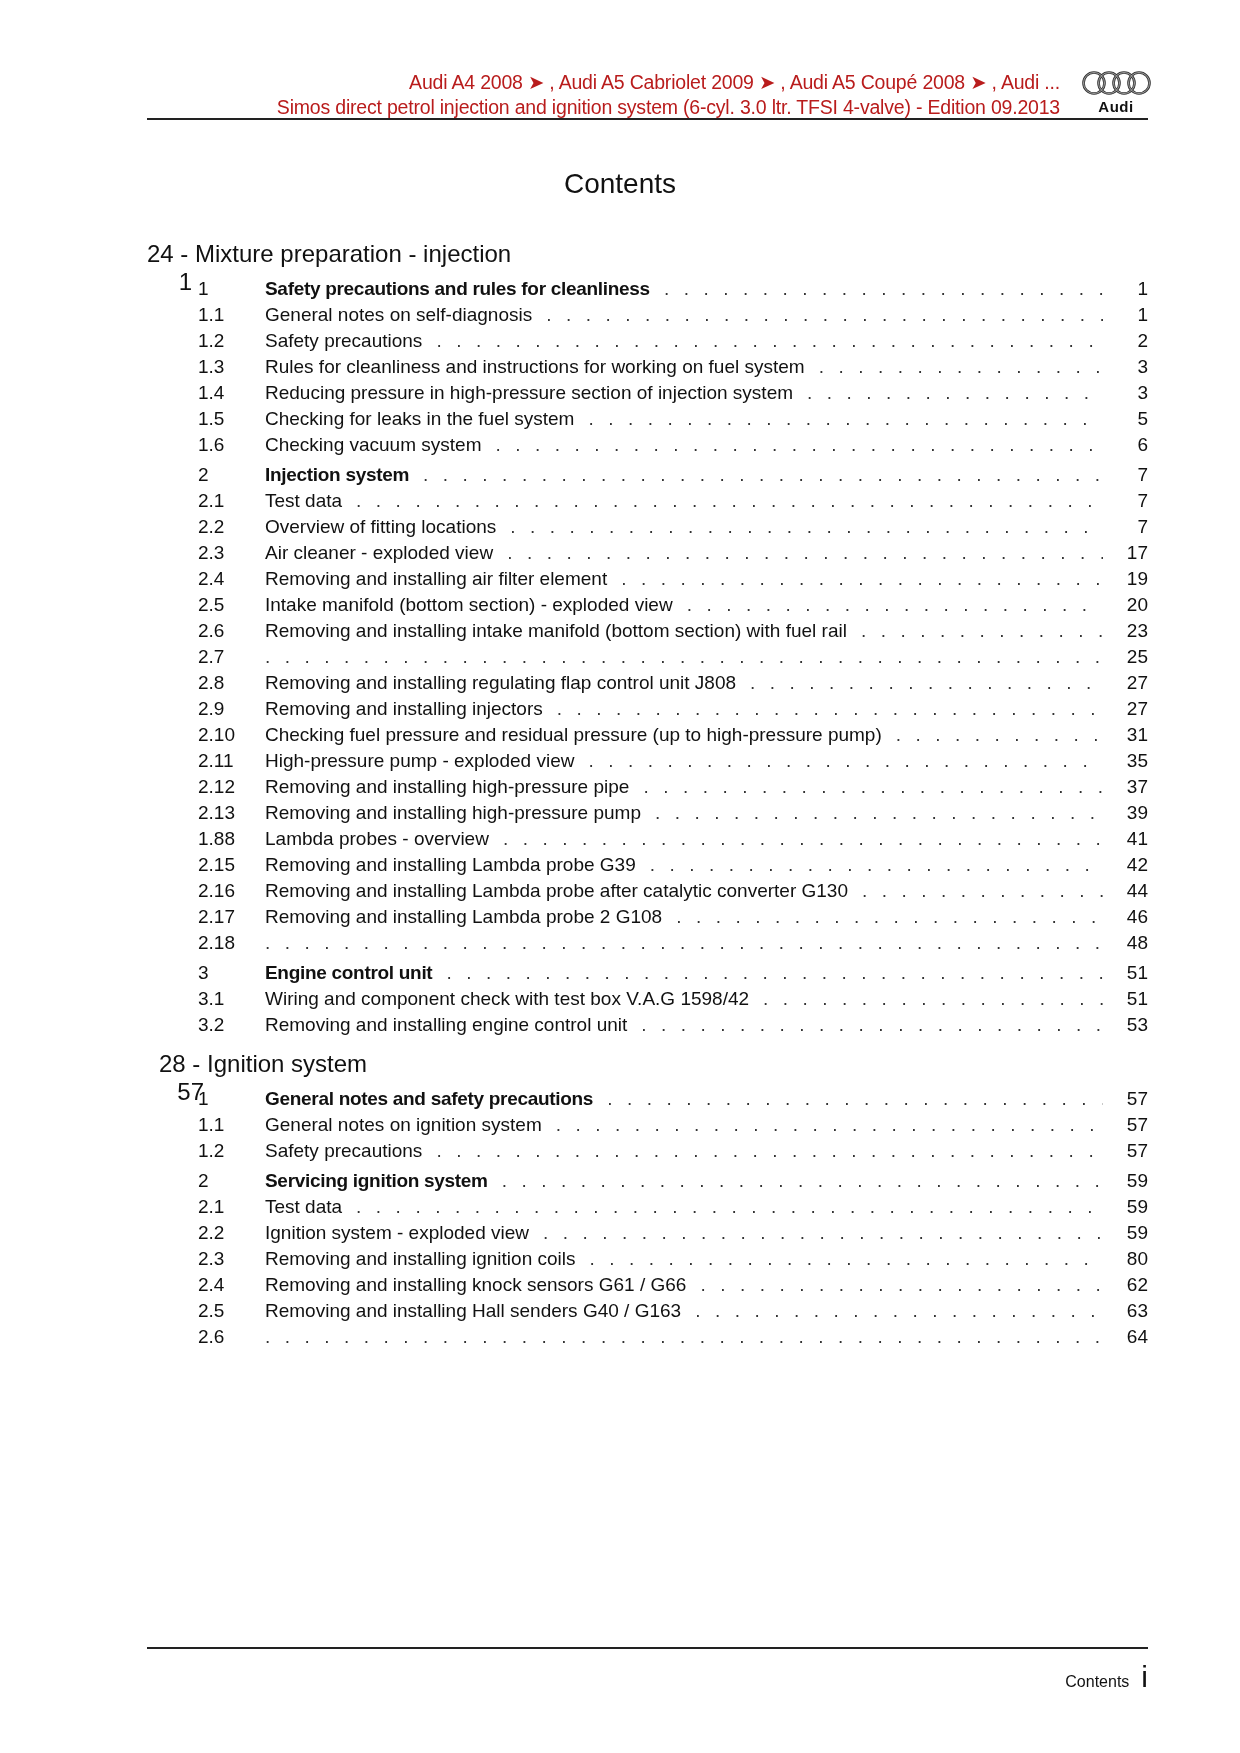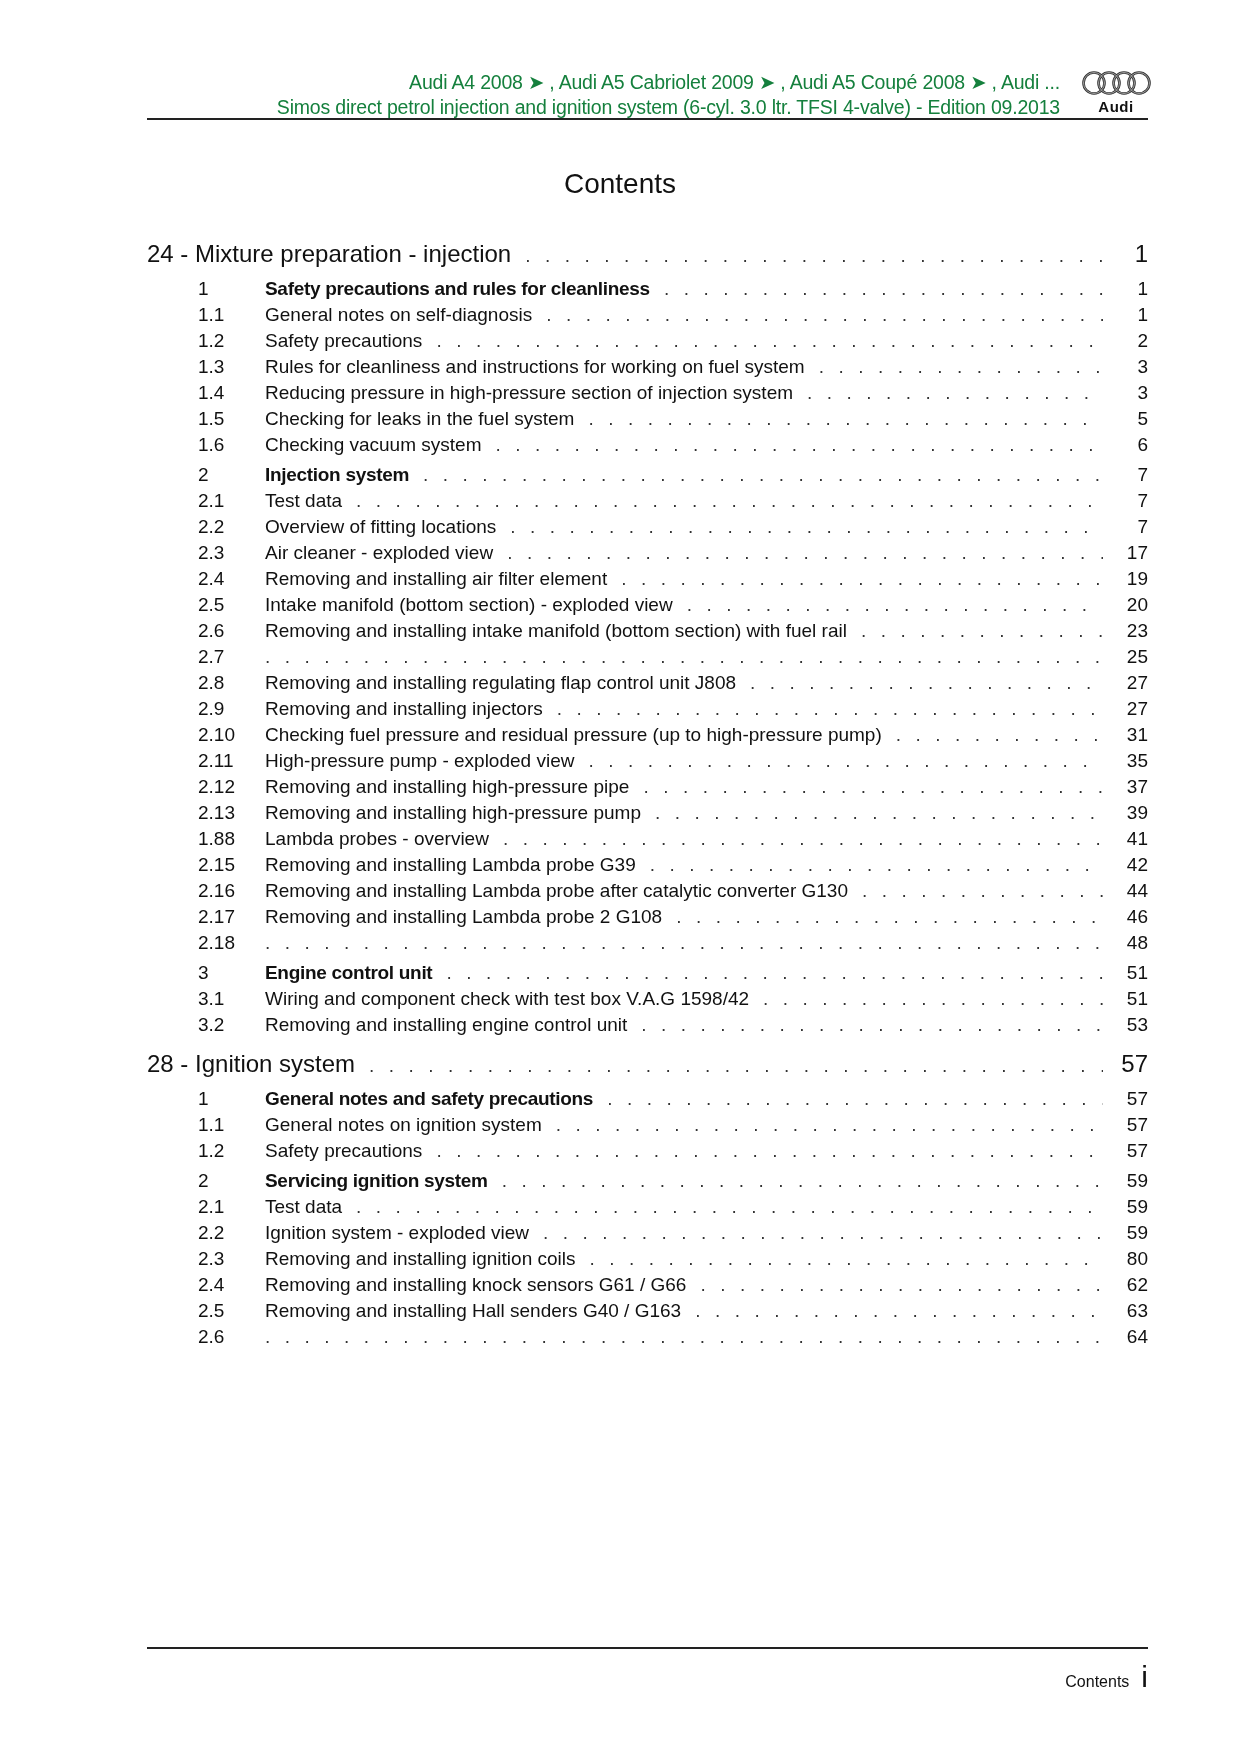--- a/index.html
+++ b/index.html
@@ -1,41 +1,41 @@
 <!DOCTYPE html>
 <html><head>
 <meta charset="utf-8">
 <style>
   html, body { margin: 0; padding: 0; background: #ffffff; }
   body { width: 1240px; height: 1753px; position: relative; overflow: hidden;
          font-family: "Liberation Sans", sans-serif; color: #111; }
   .header { position: absolute; left: 147px; top: 68px; width: 1001px; height: 50px; }
   .header-text { position: absolute; right: 88px; top: 2px; text-align: right;
-                 font-size: 19.5px; line-height: 25px; color: #15803d; letter-spacing: -0.2px; }
+                 font-size: 19.5px; line-height: 25px; color: #b91c1c; letter-spacing: -0.2px; }
   .header-rule { position: absolute; left: 147px; top: 118px; width: 1001px; height: 2px; background: #222; }
   .logo { position: absolute; left: 1081px; top: 70px; width: 70px; height: 46px; }
   .logo svg { display: block; }
   .logo-word { position: absolute; left: 0; top: 28px; width: 70px; text-align: center;
                font-weight: bold; font-size: 15px; letter-spacing: 0.5px; color: #111; }
   .title { position: absolute; left: 0; width: 1240px; top: 168px; text-align: center;
            font-size: 28px; color: #111; }
   .toc { position: absolute; left: 147px; top: 240px; width: 1001px; }
   .row { position: relative; display: flex; align-items: baseline; height: 26px; }
   .row .num { width: 67px; flex: none; font-size: 19px; }
   .row .ttl { flex: none; font-size: 19px; white-space: nowrap; padding-right: 14px; }
   .row .lead { flex: 1 1 auto; overflow: hidden; white-space: nowrap; font-size: 19px;
                letter-spacing: 4.6px; color: #333; }
   .row .pg { flex: none; width: 45px; text-align: right; font-size: 19px; }
   .row.sub { padding-left: 51px; justify-content: space-between; }
   .row.sec { padding-left: 51px; margin-top: 4px; }
   .row.sec .ttl { font-weight: bold; letter-spacing: -0.3px; }
-  .row.chap { height: 34px; }
+  .row.chap { height: 34px; flex-direction: column; }
   .row.chap .ttl, .row.chap .pg { font-size: 24px; }
   .row.chap .lead { font-size: 19px; }
-  .row.chap.second { margin-top: 10px; }
+  .row.chap.second { margin-top: 10px; margin-left: 12px; }
   .footer-rule { position: absolute; left: 147px; top: 1647px; width: 1001px; height: 2px; background: #222; }
   .footer { position: absolute; right: 92px; top: 1660px; display: flex; align-items: baseline; }
   .footer-label { font-size: 16px; margin-right: 12px; }
   .footer-page { font-size: 30px; }
 </style>
 </head>
 <body>
 
 <div class="header">
   <div class="header-text">

